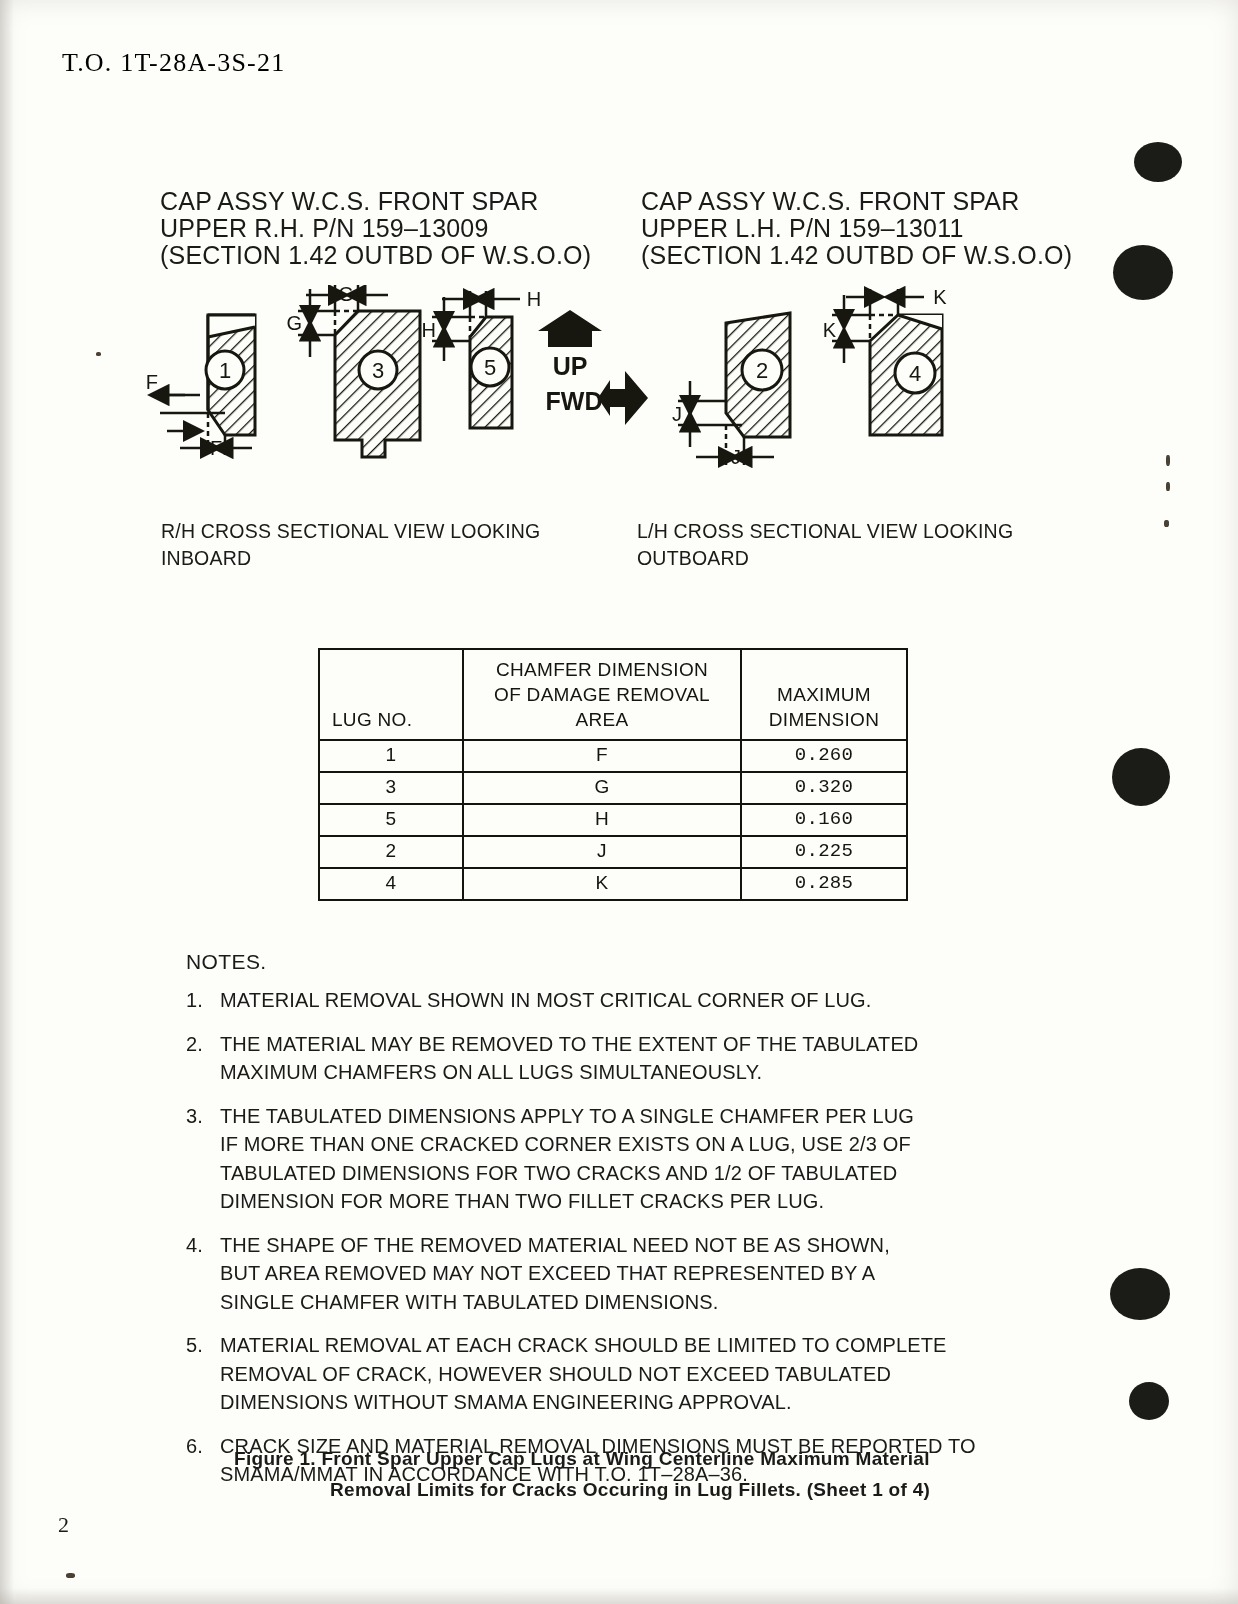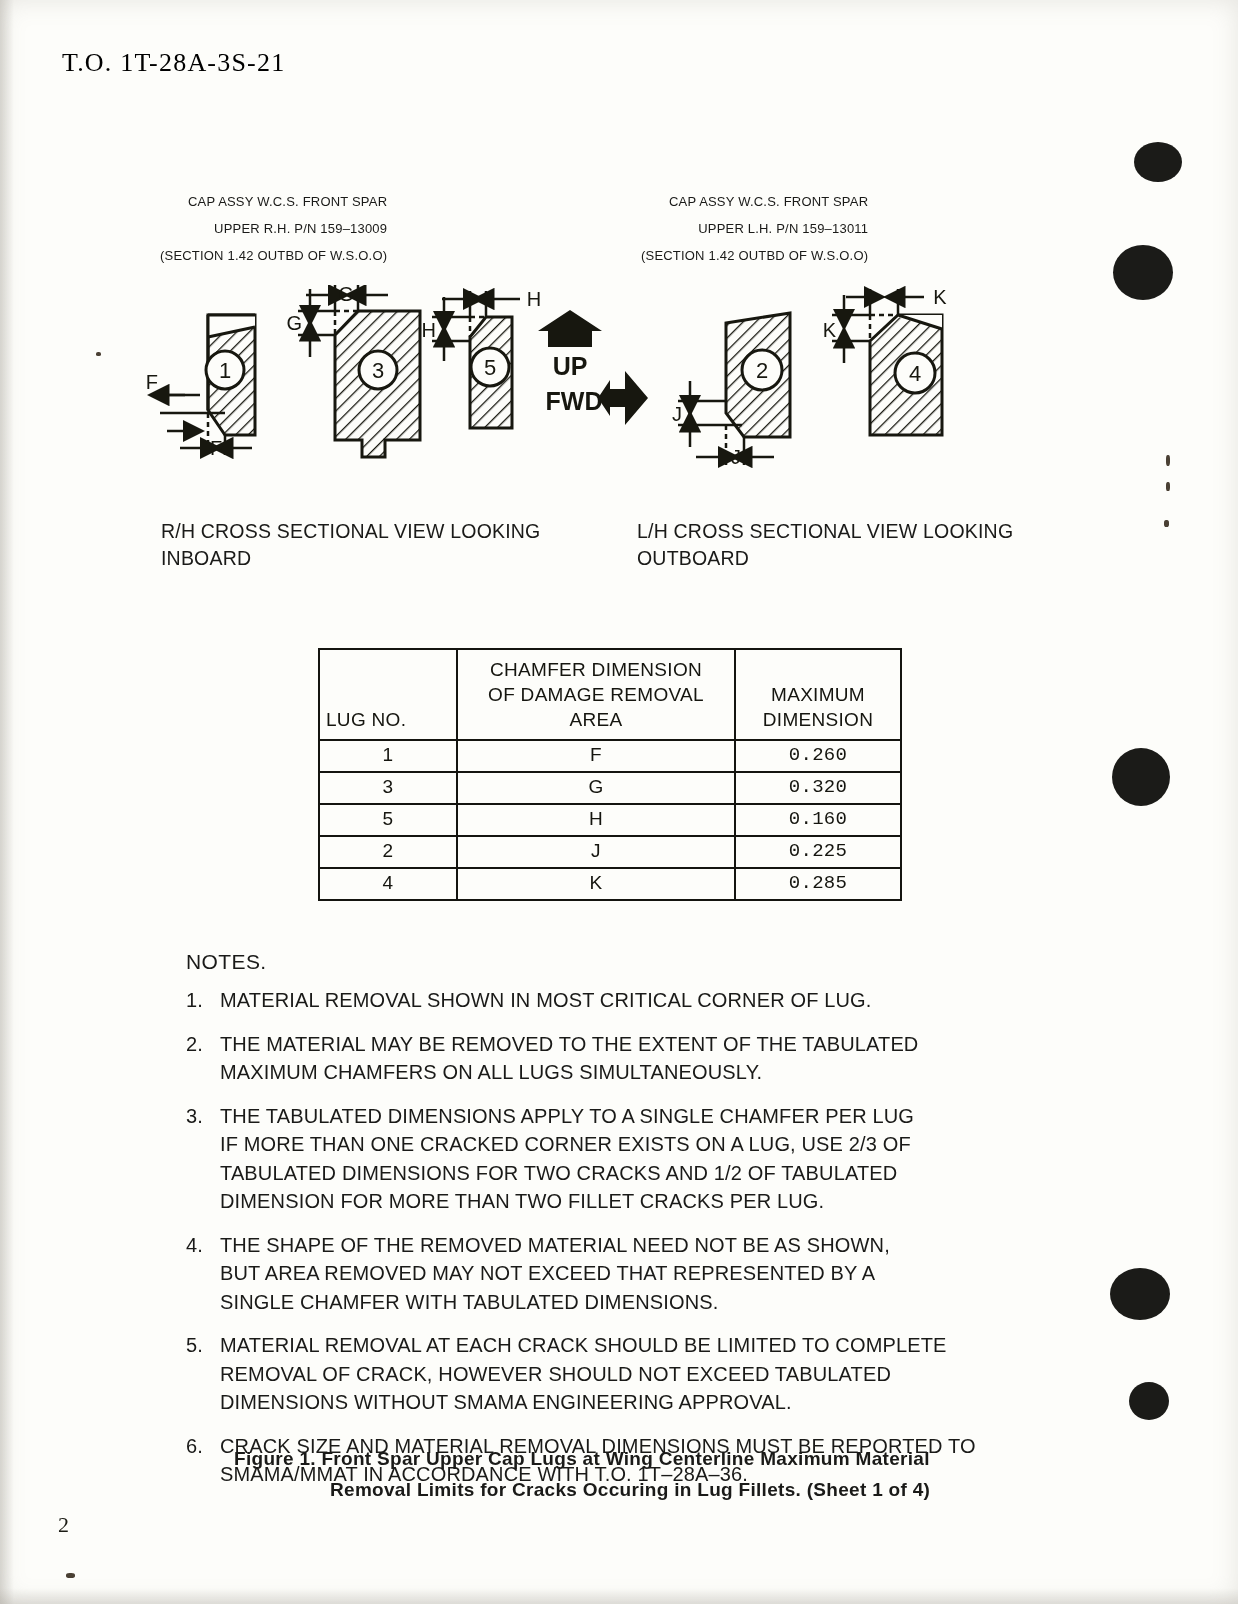--- a/index.html
+++ b/index.html
@@ -58,25 +58,24 @@
   
   .speck {
     position: absolute;
     background: #4a4034;
     border-radius: 40%;
   }
 
   
   .part-caption {
     position: absolute;
-    font-size: 13px;
+    font-size: 25px;
     line-height: 27px;
     letter-spacing: 0.2px;
     white-space: pre-line;
-    text-align: right;
   }
   #caption-rh { left: 160px; top: 188px; }
   #caption-lh { left: 641px; top: 188px; }
 
   
   .view-caption {
     position: absolute;
     font-size: 19.5px;
     line-height: 27px;
     letter-spacing: 0.2px;
@@ -110,21 +109,21 @@
   #dim-table th {
     font-weight: normal;
     line-height: 25px;
     padding: 6px 10px 7px 10px;
     vertical-align: bottom;
     height: 76px;
   }
   #dim-table th.lugno {
     vertical-align: bottom;
     text-align: left;
-    padding-left: 6px;
+    padding-left: 12px;
     width: 120px;
   }
   #dim-table th.chamf { width: 256px; text-align: center; }
   #dim-table th.maxdim { width: 144px; }
   #dim-table td {
     height: 26px;
     padding: 1px 4px 3px 4px;
     line-height: 24px;
   }
   #dim-table td.v-lug  { width: 120px; }

